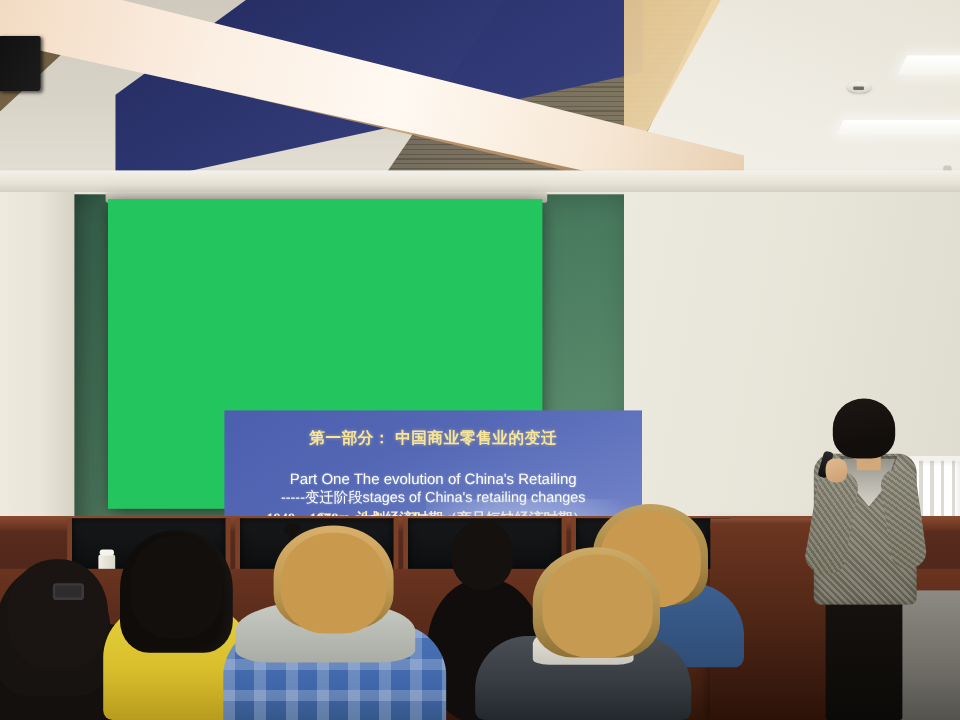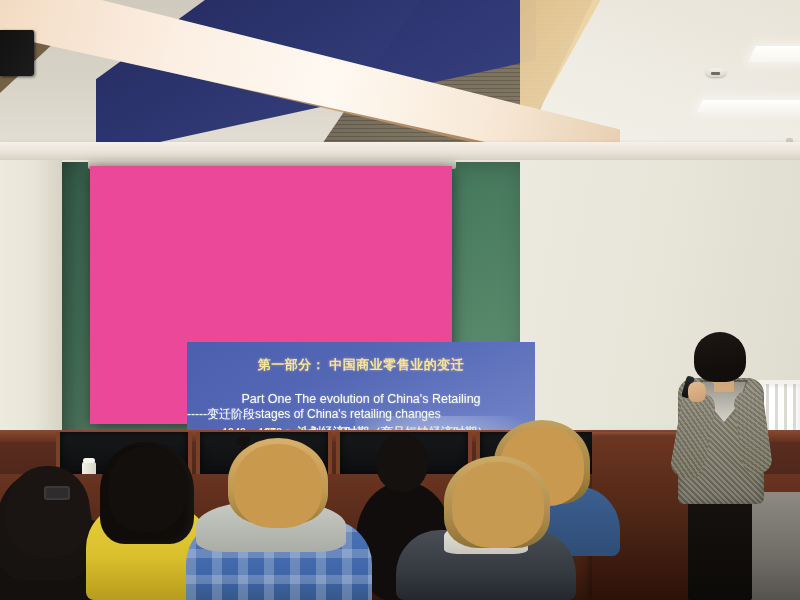--- a/index.html
+++ b/index.html
@@ -129,21 +129,21 @@
     box-shadow:inset 0 0 6px rgba(0,0,0,.14);
   }
   .radiator-top{
     position:absolute;left:742px;top:380px;width:58px;height:6px;
     background:#f2f1ec;
   }
 
   
   .screen-frame{
     position:absolute;left:90px;top:166px;width:362px;height:258px;
-    background:#ec4899;
+    background:#22c55e;
     box-shadow:0 4px 14px rgba(0,0,0,.55);
   }
   .screen-top-bar{
     position:absolute;left:88px;top:160px;width:368px;height:9px;
     background:linear-gradient(180deg,#d9d6ca,#b6b2a5);
     border-radius:2px;
   }
   .slide{
     position:absolute;left:97px;top:176px;width:348px;height:240px;
     background:
@@ -161,21 +161,21 @@
   .slide-title{
     text-align:center;color:#f7e59a;font-weight:700;
     font-size:13px;letter-spacing:.5px;margin:14px 0 1px 0;
     text-shadow:0 0 3px rgba(255,230,140,.5);
   }
   .slide-sub1{
     text-align:center;color:#fdfdf4;font-size:12.5px;margin:18px 0 0 0;
     font-weight:400;text-shadow:0 0 2px rgba(255,255,255,.45);
   }
   .slide-sub2{
-    color:#fdfdf4;font-size:12px;margin:0 0 0 0;
+    text-align:center;color:#fdfdf4;font-size:12px;margin:0 0 0 0;
     text-shadow:0 0 2px rgba(255,255,255,.45);
   }
   .slide-body{position:absolute;left:10px;top:84px;width:330px;}
   .ln{
     font-family:"Liberation Serif",serif;
     line-height:1.12;margin:0 0 1px 0;white-space:nowrap;
   }
   .ln.head{color:#f6efd6;font-weight:700;font-size:12px;padding-left:22px;text-indent:-10px;}
   .ln.head:before{
     content:"";display:inline-block;width:3px;height:3px;border-radius:50%;

